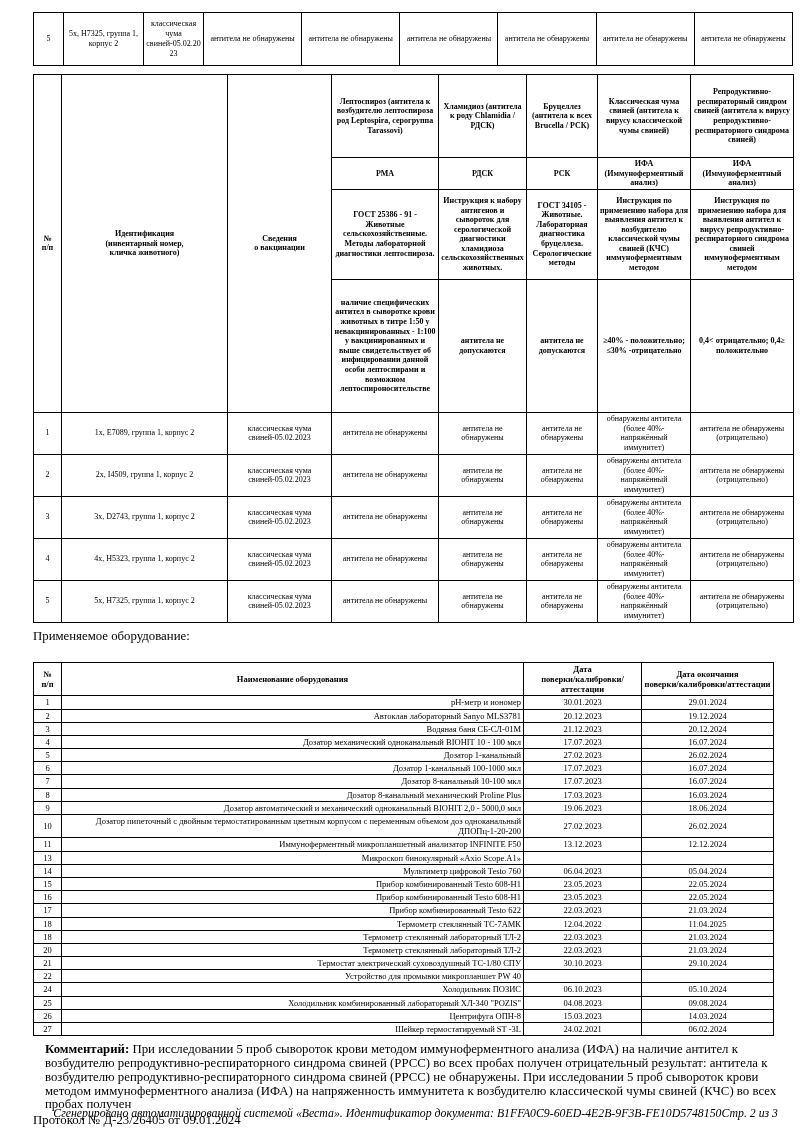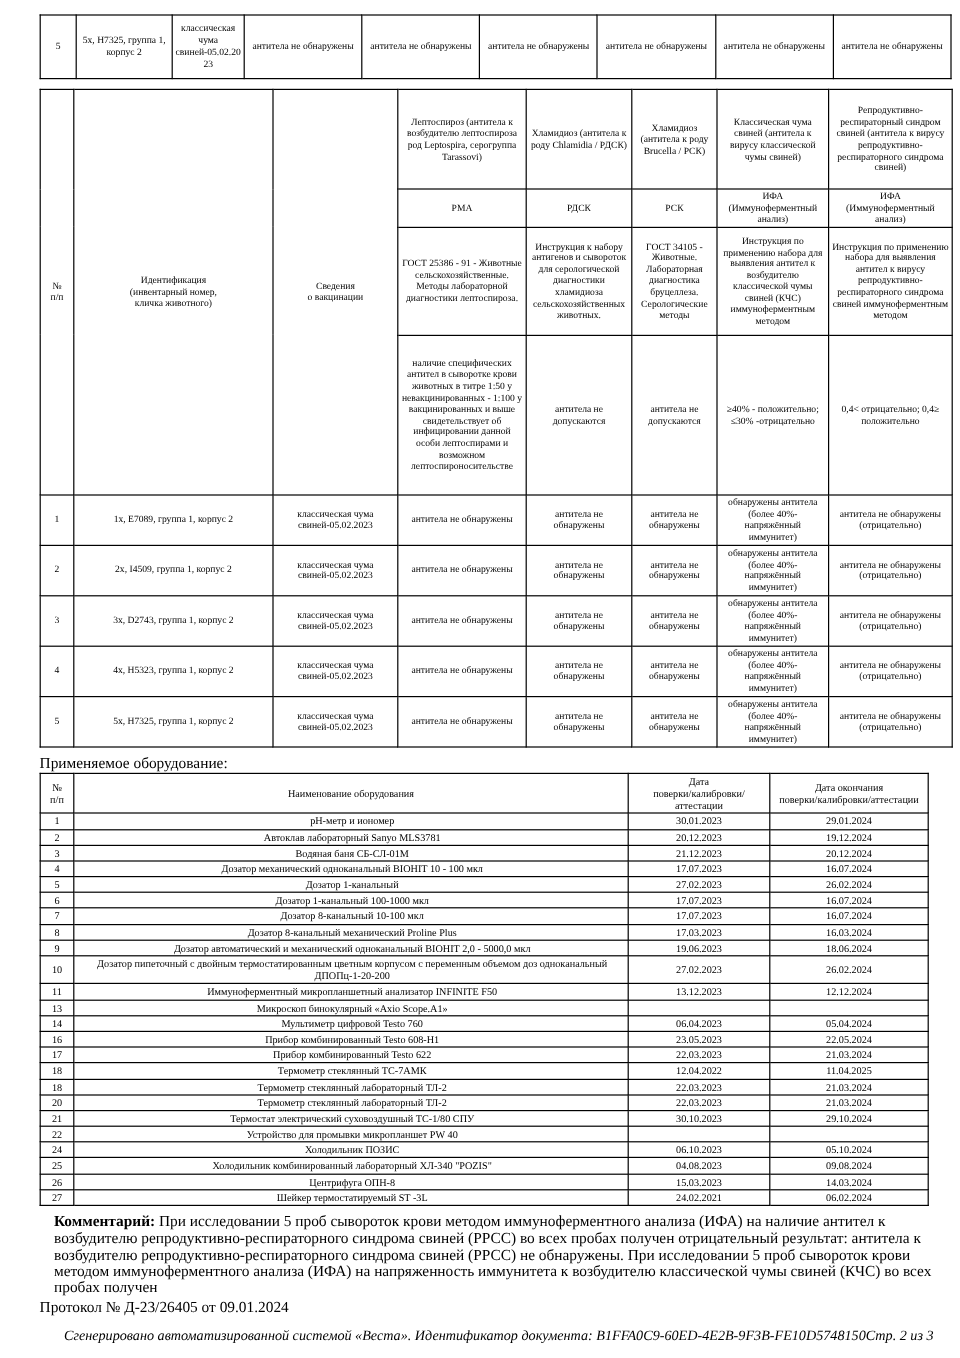--- a/index.html
+++ b/index.html
@@ -5,41 +5,41 @@
   html,body{margin:0;padding:0;background:#fff;}
   body{
     width:800px;height:1132px;overflow:hidden;position:relative;
     font-family:"Liberation Serif", serif;color:#000;
   }
   .page{padding:12px 25px 0 33px;}
 
   table{border-collapse:collapse;table-layout:fixed;}
   td,th{border:1px solid #000;vertical-align:middle;text-align:center;
         padding:1px 2px;word-wrap:break-word;}
-  th{font-weight:normal;}
+  th{font-weight:bold;}
   .pre{white-space:pre-line;}
 
   
   .carry{width:760px;font-size:8px;line-height:1.25;}
   .carry td{height:50px;}
 
   
   .main{width:760px;font-size:8px;line-height:1.2;margin-top:8px;}
   .main thead tr:nth-child(1){height:83px;}
   .main thead tr:nth-child(2){height:30px;}
   .main thead tr:nth-child(3){height:90px;}
   .main thead tr:nth-child(4){height:133px;}
   .main tbody tr{height:42px;}
 
   
-  .equip-title{margin:6px 0 0 0;font-size:12.8px;}
+  .equip-title{margin:6px 0 18px 0;font-size:12.8px;}
   .equip{width:740px;font-size:8.5px;line-height:1.2;}
   .equip thead tr{height:26px;}
   .equip tbody tr{height:13px;}
-  .equip tbody td:nth-child(2){text-align:center;padding-left:4px;}
+  .equip tbody td:nth-child(2){text-align:right;padding-left:4px;}
 
   
   .comment{margin:7px 0 0 12px;font-size:12.8px;line-height:1.08;width:748px;}
   .protocol{margin:1px 0 0 0;font-size:12.8px;}
   .footer{position:absolute;left:33px;top:1106px;width:745px;
           font-size:11.8px;display:flex;justify-content:flex-end;font-style:italic;}
 </style>
 </head>
 <body>
 
@@ -87,21 +87,21 @@
       <tr>
         <th rowspan="4" class="pre">№
 п/п</th>
         <th rowspan="4" class="pre">Идентификация
 (инвентарный номер,
 кличка животного)</th>
         <th rowspan="4" class="pre">Сведения
 о вакцинации</th>
         <th>Лептоспироз (антитела к возбудителю лептоспироза род Leptospira, серогруппа Tarassovi)</th>
         <th>Хламидиоз (антитела к роду Chlamidia / РДСК)</th>
-        <th>Хламидиоз (антитела к роду Brucella / РСК)</th>
+        <th>Бруцеллез (антитела к всех Brucella / РСК)</th>
         <th>Классическая чума свиней (антитела к вирусу классической чумы свиней)</th>
         <th>Репродуктивно-респираторный синдром свиней (антитела к вирусу репродуктивно-респираторного синдрома свиней)</th>
       </tr>
       <tr>
         <th>РМА</th>
         <th>РДСК</th>
         <th>РСК</th>
         <th class="pre">ИФА
 (Иммуноферментный анализ)</th>
         <th class="pre">ИФА
@@ -269,20 +269,26 @@
           <td></td>
           <td></td>
         </tr>
         <tr>
           <td>14</td>
           <td>Мультиметр цифровой Testo 760</td>
           <td>06.04.2023</td>
           <td>05.04.2024</td>
         </tr>
         <tr>
+          <td>15</td>
+          <td>Прибор комбинированный Testo 608-H1</td>
+          <td>23.05.2023</td>
+          <td>22.05.2024</td>
+        </tr>
+        <tr>
           <td>16</td>
           <td>Прибор комбинированный Testo 608-H1</td>
           <td>23.05.2023</td>
           <td>22.05.2024</td>
         </tr>
         <tr>
           <td>17</td>
           <td>Прибор комбинированный Testo 622</td>
           <td>22.03.2023</td>
           <td>21.03.2024</td>

